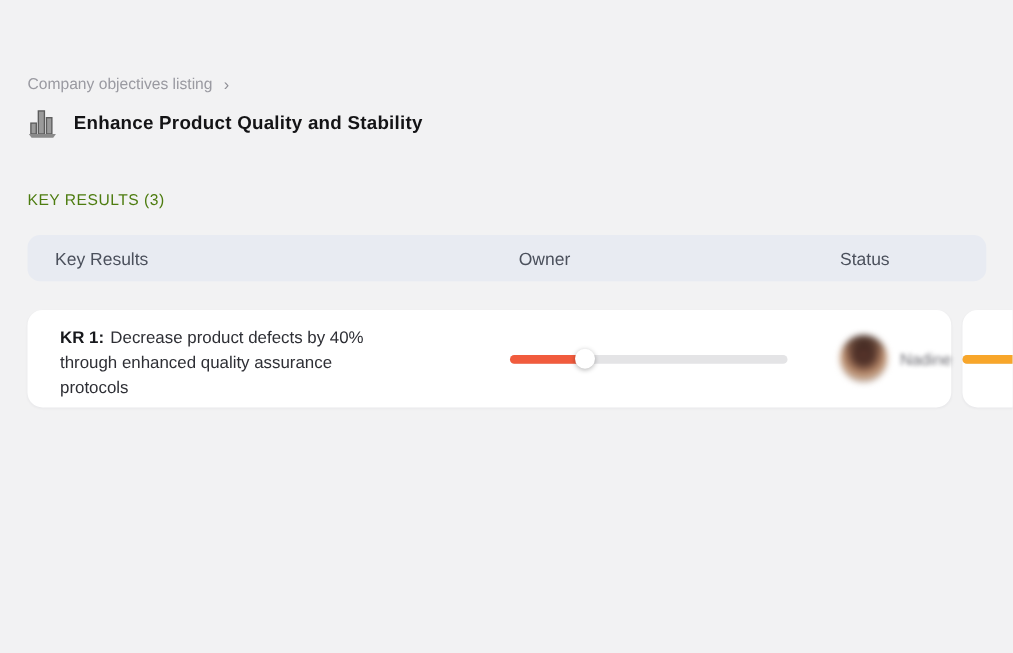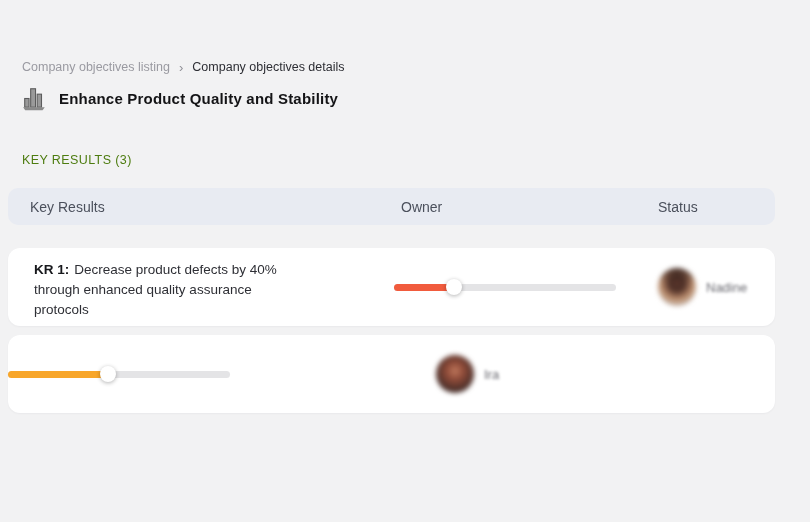--- a/index.html
+++ b/index.html
@@ -32,32 +32,32 @@
     font-size:15px; font-weight:bold; color:#141416; letter-spacing:0.2px;
   }
 
   
   .section-label {
     position:absolute; left:22px; top:133px;
     font-size:12.5px; color:#4d7c0f; letter-spacing:0.4px;
   }
 
   
-  .kr-table { position:absolute; left:8px; top:168px; width:767px; }
+  .kr-table { position:absolute; left:22px; top:168px; width:767px; }
   .thead {
     height:37px; background:#e8ebf2; border-radius:10px;
     display:grid; grid-template-columns:386px 222px 1fr;
     align-items:center;
     color:#4b505c; font-size:14px;
   }
   .th-keyresults { padding-left:22px; }
   .th-status     { padding-left:7px; }
   .th-owner      { padding-left:42px; }
 
-  .rows { margin-top:23px; display:flex; flex-direction:column; gap:9px; }
+  .rows { margin-top:23px; display:flex; flex-direction:row; gap:9px; }
   .row-card {
     background:#ffffff; border-radius:12px; height:78px;
     display:grid; grid-template-columns:386px 222px 1fr;
     align-items:center;
     box-shadow:0 1px 2px rgba(16,24,40,0.04);
   }
   .cell-text {
     align-self:start;
     padding:12px 10px 0 26px;
     font-size:13.5px; line-height:20px; color:#2e2f35;
@@ -107,21 +107,20 @@
   }
 </style>
 </head>
 <body>
 
 <div class="page">
 
   <div class="breadcrumb">
     <span class="crumb-muted">Company objectives listing</span>
     <span class="crumb-sep">›</span>
-    <span class="crumb-current">Company objectives details</span>
   </div>
 
   <div class="title-row">
     <span class="title-icon">
       <svg width="26" height="25" viewBox="0 0 24 23">
         <g fill="#9a9a9a" stroke="#5c5c5c" stroke-width="1">
           <rect x="2.5" y="11.5" width="4" height="8"></rect>
           <rect x="8" y="2.5" width="4.5" height="17"></rect>
           <rect x="14" y="7.5" width="4" height="12"></rect>
         </g>

